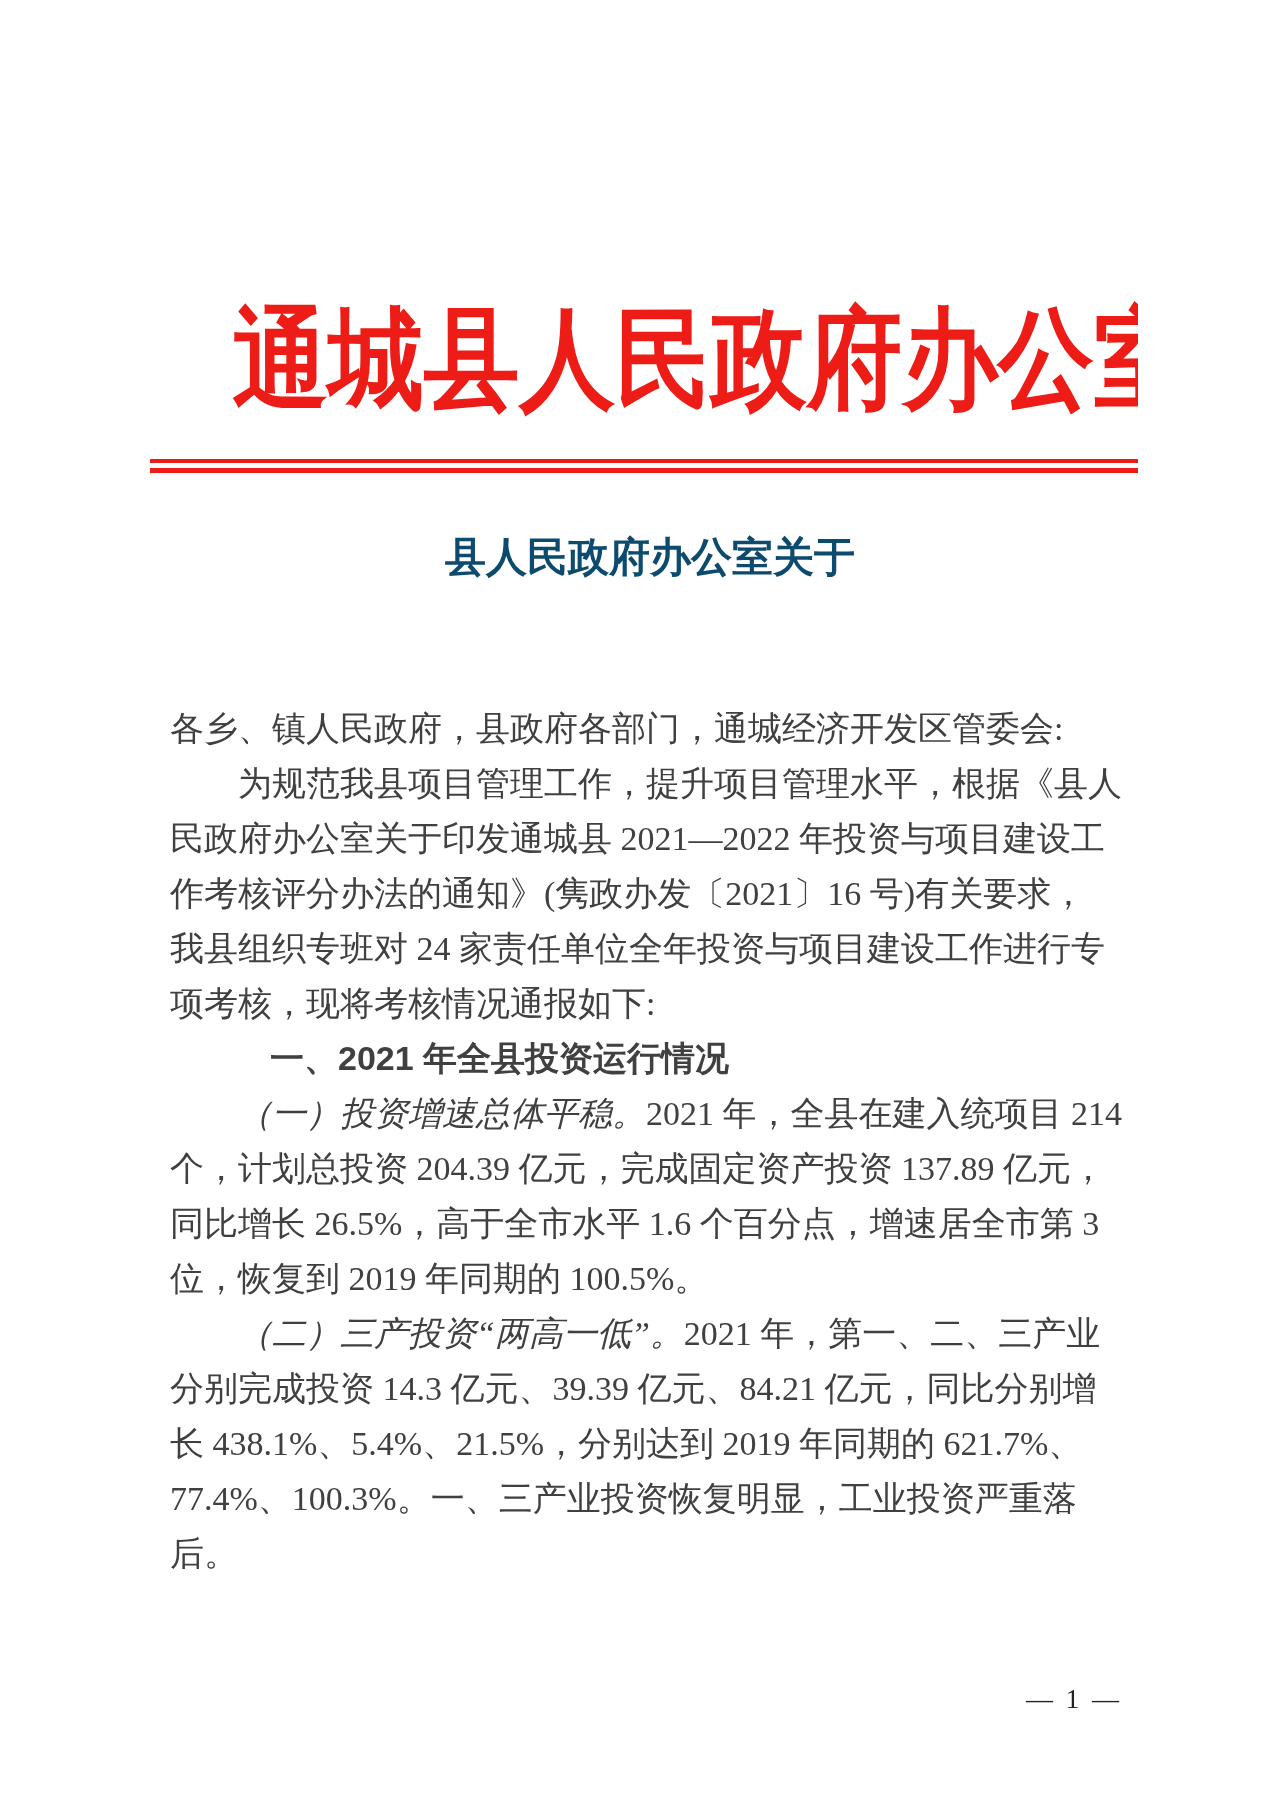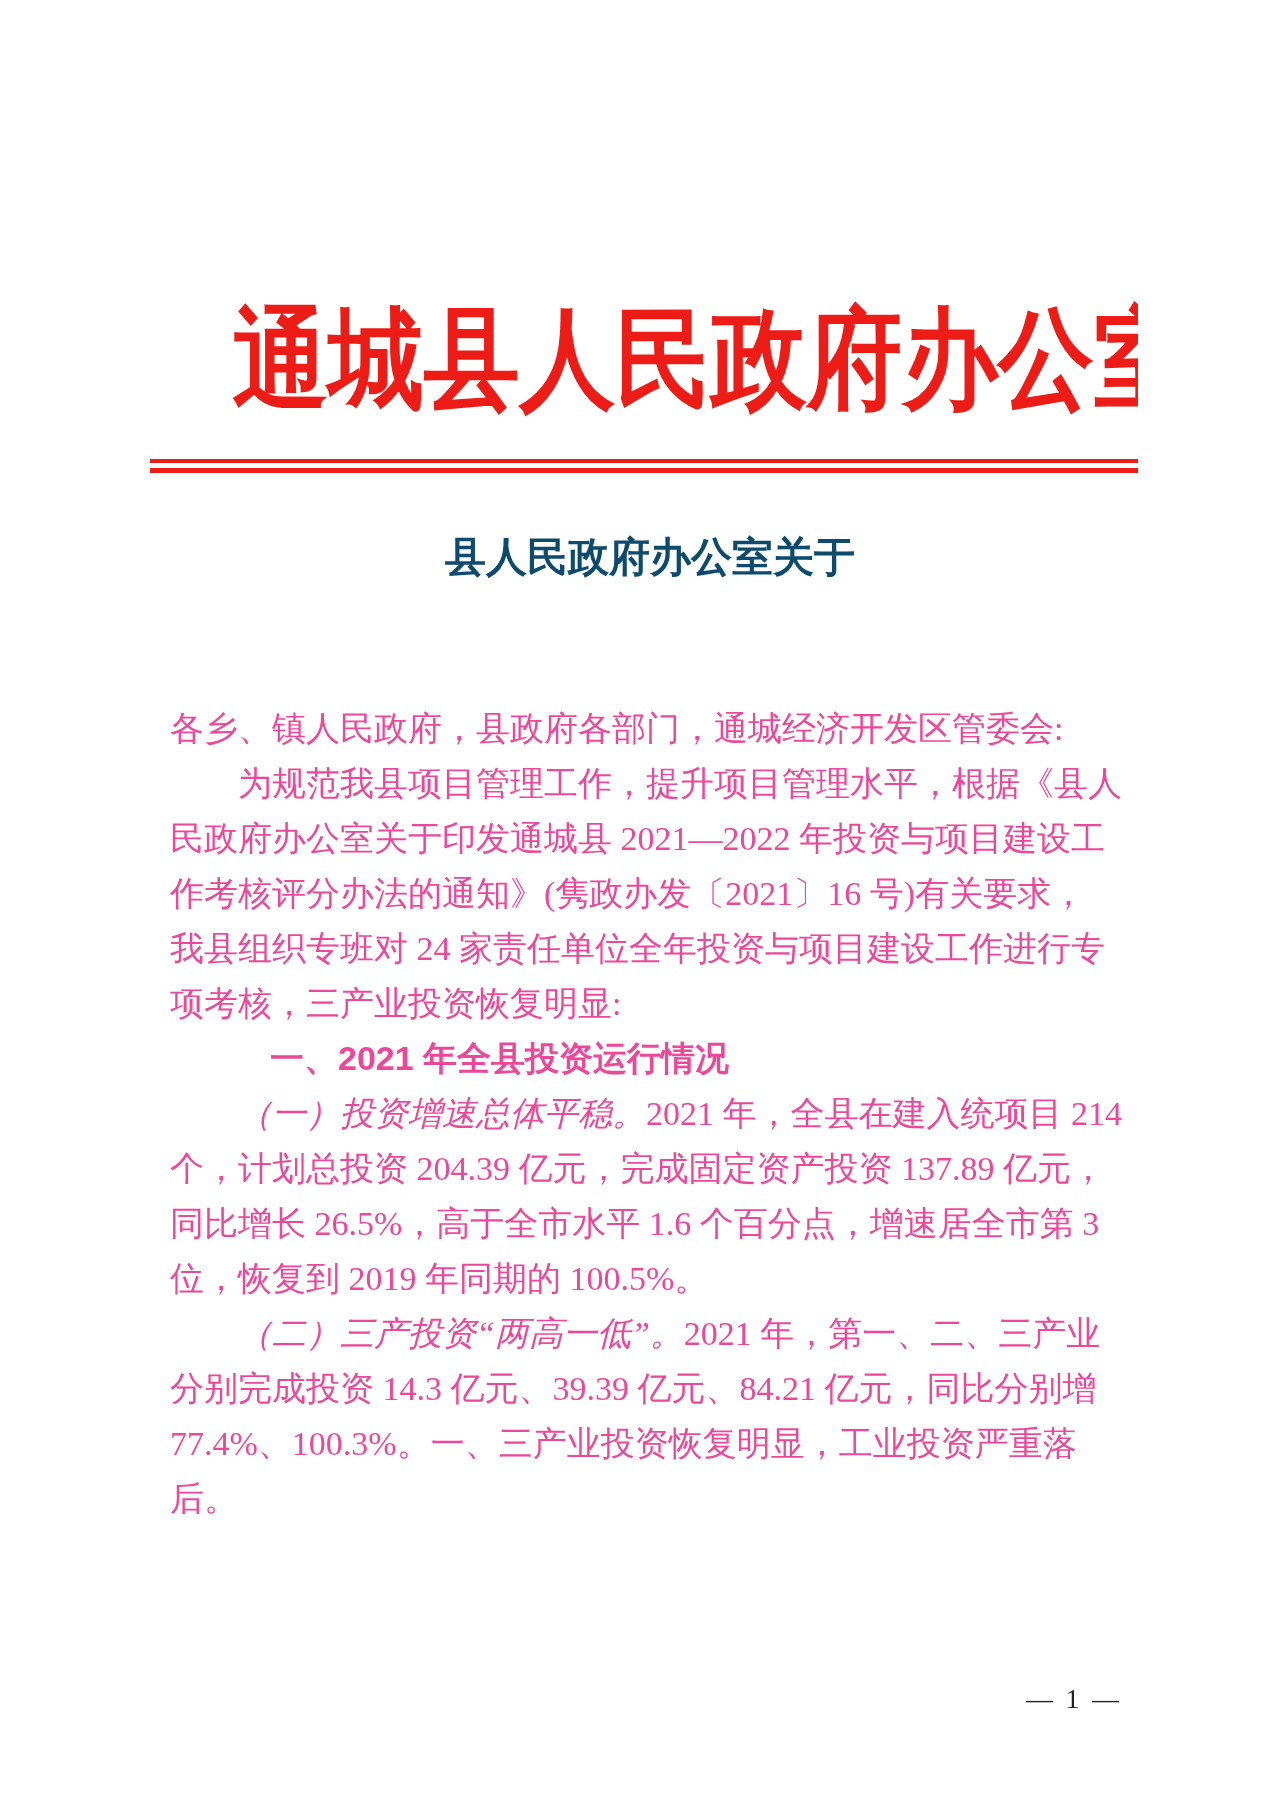--- a/index.html
+++ b/index.html
@@ -50,21 +50,21 @@
     line-height: 53px;
     color: #0c4a6e;
     white-space: nowrap;
   }
   .body-text {
     position: absolute;
     top: 701px;
     left: 170px;
     width: 960px;
     font-size: 34px;
-    color: #ec4899;
+    color: #404040;
   }
   .line {
     height: 55px;
     line-height: 55px;
     white-space: nowrap;
   }
   .line.indent {
     padding-left: 68px;
   }
   .seg-normal {
@@ -105,27 +105,28 @@
   <div class="doc-title">
     <div>县人民政府办公室关于</div>
   </div>
 
   <div class="body-text" id="body-lines">
       <div class="line"><span class="seg-normal">各乡、镇人民政府，县政府各部门，通城经济开发区管委会:</span></div>
       <div class="line indent"><span class="seg-normal">为规范我县项目管理工作，提升项目管理水平，根据《县人</span></div>
       <div class="line"><span class="seg-normal">民政府办公室关于印发通城县 2021—2022 年投资与项目建设工</span></div>
       <div class="line"><span class="seg-normal">作考核评分办法的通知》(隽政办发〔2021〕16 号)有关要求，</span></div>
       <div class="line"><span class="seg-normal">我县组织专班对 24 家责任单位全年投资与项目建设工作进行专</span></div>
-      <div class="line"><span class="seg-normal">项考核，三产业投资恢复明显:</span></div>
+      <div class="line"><span class="seg-normal">项考核，现将考核情况通报如下:</span></div>
       <div class="line indent"><span class="seg-heading">一、2021 年全县投资运行情况</span></div>
       <div class="line indent"><span class="seg-kaiti">（一）投资增速总体平稳。</span><span class="seg-normal">2021 年，全县在建入统项目 214</span></div>
       <div class="line"><span class="seg-normal">个，计划总投资 204.39 亿元，完成固定资产投资 137.89 亿元，</span></div>
       <div class="line"><span class="seg-normal">同比增长 26.5%，高于全市水平 1.6 个百分点，增速居全市第 3</span></div>
       <div class="line"><span class="seg-normal">位，恢复到 2019 年同期的 100.5%。</span></div>
       <div class="line indent"><span class="seg-kaiti">（二）三产投资“两高一低”。</span><span class="seg-normal">2021 年，第一、二、三产业</span></div>
       <div class="line"><span class="seg-normal">分别完成投资 14.3 亿元、39.39 亿元、84.21 亿元，同比分别增</span></div>
+      <div class="line"><span class="seg-normal">长 438.1%、5.4%、21.5%，分别达到 2019 年同期的 621.7%、</span></div>
       <div class="line"><span class="seg-normal">77.4%、100.3%。一、三产业投资恢复明显，工业投资严重落</span></div>
       <div class="line"><span class="seg-normal">后。</span></div>
     </div>
 
   <div class="page-number">— 1 —</div>
 
 </div>
 
 </body></html>

